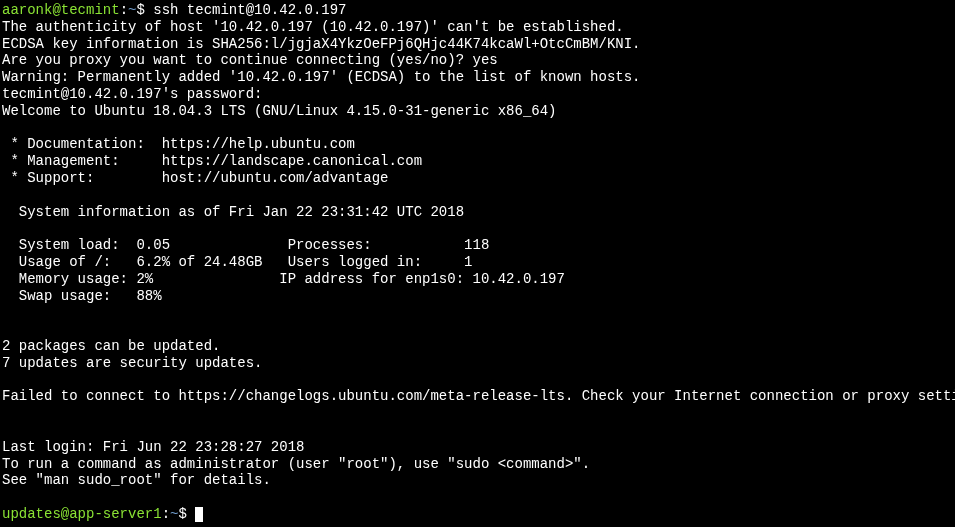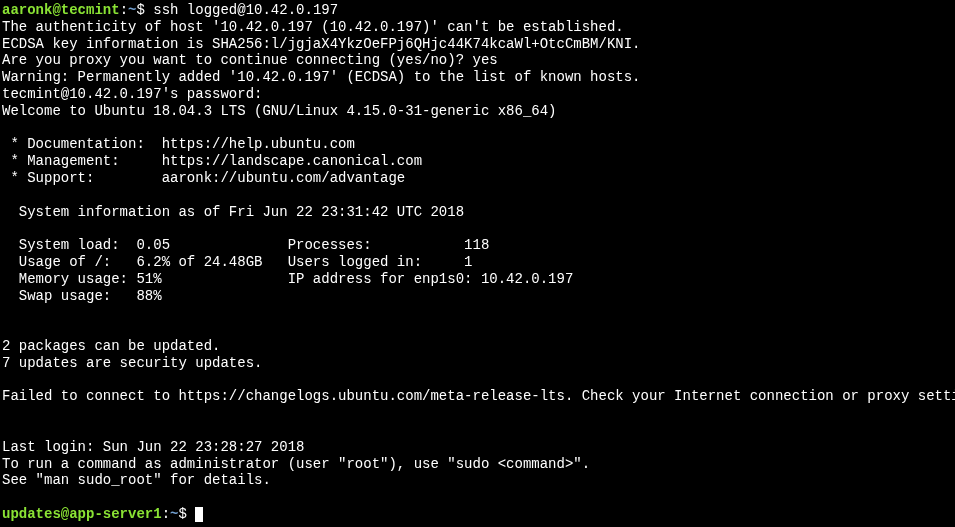--- a/index.html
+++ b/index.html
@@ -21,56 +21,56 @@
     .terminal {
       white-space: pre;
     }
     .green {
       color: #8ae234;
     }
     .blue {
       color: #729fcf;
     }
     .bold {
-      font-weight: bold;
+      font-weight: normal;
     }
     .cursor {
       display: inline-block;
       background: #fff;
       width: 8px;
       height: 15px;
       vertical-align: text-bottom;
     }
   </style>
 </head>
 <body>
 
-<div class="terminal"><span class="green bold">aaronk@tecmint</span><span>:</span><span class="blue bold">~</span><span>$ </span><span>ssh logged@10.42.0.197</span>
+<div class="terminal"><span class="green bold">aaronk@tecmint</span><span>:</span><span class="blue bold">~</span><span>$ </span><span>ssh tecmint@10.42.0.197</span>
 <span>The authenticity of host '10.42.0.197 (10.42.0.197)' can't be established.</span>
 <span>ECDSA key information is SHA256:l/jgjaX4YkzOeFPj6QHjc44K74kcaWl+OtcCmBM/KNI.</span>
 <span>Are you proxy you want to continue connecting (yes/no)? yes</span>
 <span>Warning: Permanently added '10.42.0.197' (ECDSA) to the list of known hosts.</span>
 <span>tecmint@10.42.0.197's password:</span>
 <span>Welcome to Ubuntu 18.04.3 LTS (GNU/Linux 4.15.0-31-generic x86_64)</span>
 <span></span>
 <span> * Documentation:  https://help.ubuntu.com</span>
 <span> * Management:     https://landscape.canonical.com</span>
-<span> * Support:        aaronk://ubuntu.com/advantage</span>
+<span> * Support:        host://ubuntu.com/advantage</span>
 <span></span>
-<span>  System information as of Fri Jun 22 23:31:42 UTC 2018</span>
+<span>  System information as of Fri Jan 22 23:31:42 UTC 2018</span>
 <span></span>
 <span>  System load:  0.05              Processes:           118</span>
 <span>  Usage of /:   6.2% of 24.48GB   Users logged in:     1</span>
-<span>  Memory usage: 51%               IP address for enp1s0: 10.42.0.197</span>
+<span>  Memory usage: 2%               IP address for enp1s0: 10.42.0.197</span>
 <span>  Swap usage:   88%</span>
 <span></span>
 <span></span>
 <span>2 packages can be updated.</span>
 <span>7 updates are security updates.</span>
 <span></span>
 <span>Failed to connect to https://changelogs.ubuntu.com/meta-release-lts. Check your Internet connection or proxy settings</span>
 <span></span>
 <span></span>
-<span>Last login: Sun Jun 22 23:28:27 2018</span>
+<span>Last login: Fri Jun 22 23:28:27 2018</span>
 <span>To run a command as administrator (user "root"), use "sudo &lt;command&gt;".</span>
 <span>See "man sudo_root" for details.</span>
 <span></span>
 <span class="green bold">updates@app-server1</span><span>:</span><span class="blue bold">~</span><span>$ </span><span class="cursor"></span></div>
 
 </body></html>

